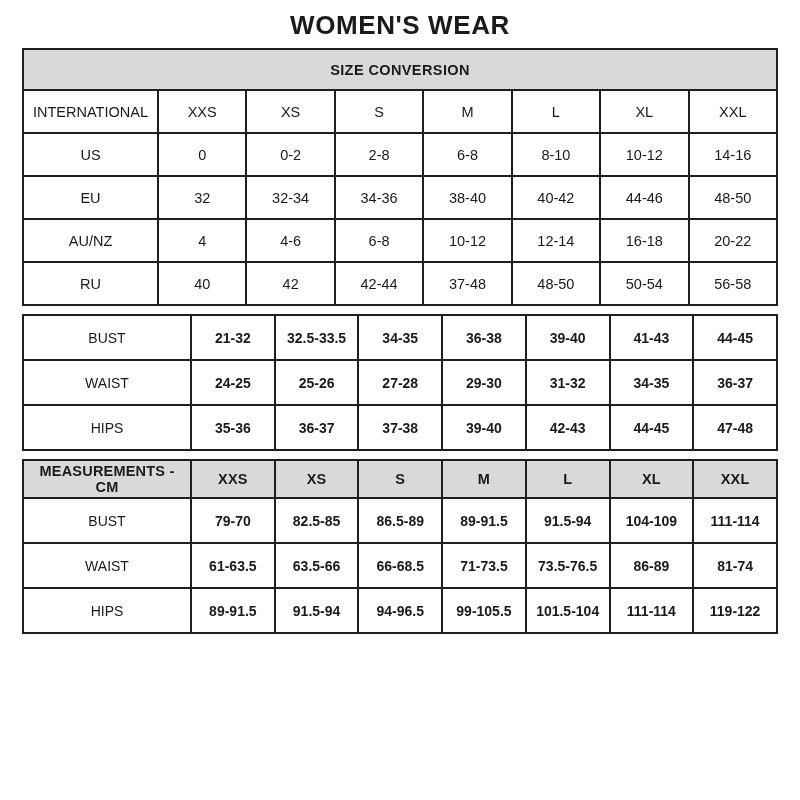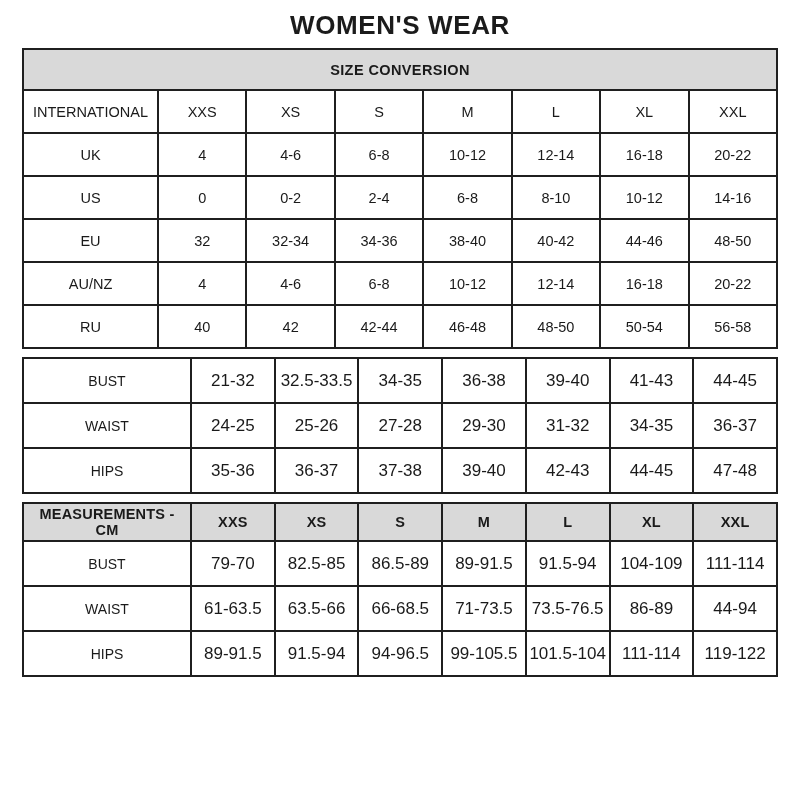--- a/index.html
+++ b/index.html
@@ -56,21 +56,21 @@
   .t1 .banner-cell{height:41px;font-weight:700;}
   
   .head-gray{
     background:var(--header-bg);
     font-weight:700;
     font-size:14.5px;
     letter-spacing:0.2px;
   }
   .t2 .head-cell{height:38px;}
   .t2 .label-cell{height:45px;font-size:14px;font-weight:500;}
-  .t2 .value-cell-sm{height:45px;font-size:17px;font-weight:400;}
+  .t2 .value-cell-sm{height:45px;font-size:14px;font-weight:700;}
 </style>
 </head>
 <body>
 
 <div class="page">
   <h1 class="title">WOMEN'S WEAR</h1>
 
   <table class="chart-table t1">
     <colgroup>
       <col class="c-label">
@@ -90,34 +90,24 @@
           <td class="head-cell head-plain">INTERNATIONAL</td>
           <td class="head-cell head-plain">XXS</td>
           <td class="head-cell head-plain">XS</td>
           <td class="head-cell head-plain">S</td>
           <td class="head-cell head-plain">M</td>
           <td class="head-cell head-plain">L</td>
           <td class="head-cell head-plain">XL</td>
           <td class="head-cell head-plain">XXL</td>
         </tr>
         <tr>
-          <td class="label-cell">UK</td>
-          <td class="value-cell-lg">4</td>
-          <td class="value-cell-lg">4-6</td>
-          <td class="value-cell-lg">6-8</td>
-          <td class="value-cell-lg">10-12</td>
-          <td class="value-cell-lg">12-14</td>
-          <td class="value-cell-lg">16-18</td>
-          <td class="value-cell-lg">20-22</td>
-        </tr>
-        <tr>
           <td class="label-cell">US</td>
           <td class="value-cell-lg">0</td>
           <td class="value-cell-lg">0-2</td>
-          <td class="value-cell-lg">2-4</td>
+          <td class="value-cell-lg">2-8</td>
           <td class="value-cell-lg">6-8</td>
           <td class="value-cell-lg">8-10</td>
           <td class="value-cell-lg">10-12</td>
           <td class="value-cell-lg">14-16</td>
         </tr>
         <tr>
           <td class="label-cell">EU</td>
           <td class="value-cell-lg">32</td>
           <td class="value-cell-lg">32-34</td>
           <td class="value-cell-lg">34-36</td>
@@ -134,21 +124,21 @@
           <td class="value-cell-lg">10-12</td>
           <td class="value-cell-lg">12-14</td>
           <td class="value-cell-lg">16-18</td>
           <td class="value-cell-lg">20-22</td>
         </tr>
         <tr>
           <td class="label-cell">RU</td>
           <td class="value-cell-lg">40</td>
           <td class="value-cell-lg">42</td>
           <td class="value-cell-lg">42-44</td>
-          <td class="value-cell-lg">46-48</td>
+          <td class="value-cell-lg">37-48</td>
           <td class="value-cell-lg">48-50</td>
           <td class="value-cell-lg">50-54</td>
           <td class="value-cell-lg">56-58</td>
         </tr>
       </tbody>
   </table>
 
   <table class="chart-table t2">
     <colgroup>
       <col class="c-label">
@@ -227,21 +217,21 @@
           <td class="value-cell-sm">111-114</td>
         </tr>
         <tr>
           <td class="label-cell">WAIST</td>
           <td class="value-cell-sm">61-63.5</td>
           <td class="value-cell-sm">63.5-66</td>
           <td class="value-cell-sm">66-68.5</td>
           <td class="value-cell-sm">71-73.5</td>
           <td class="value-cell-sm">73.5-76.5</td>
           <td class="value-cell-sm">86-89</td>
-          <td class="value-cell-sm">44-94</td>
+          <td class="value-cell-sm">81-74</td>
         </tr>
         <tr>
           <td class="label-cell">HIPS</td>
           <td class="value-cell-sm">89-91.5</td>
           <td class="value-cell-sm">91.5-94</td>
           <td class="value-cell-sm">94-96.5</td>
           <td class="value-cell-sm">99-105.5</td>
           <td class="value-cell-sm">101.5-104</td>
           <td class="value-cell-sm">111-114</td>
           <td class="value-cell-sm">119-122</td>

